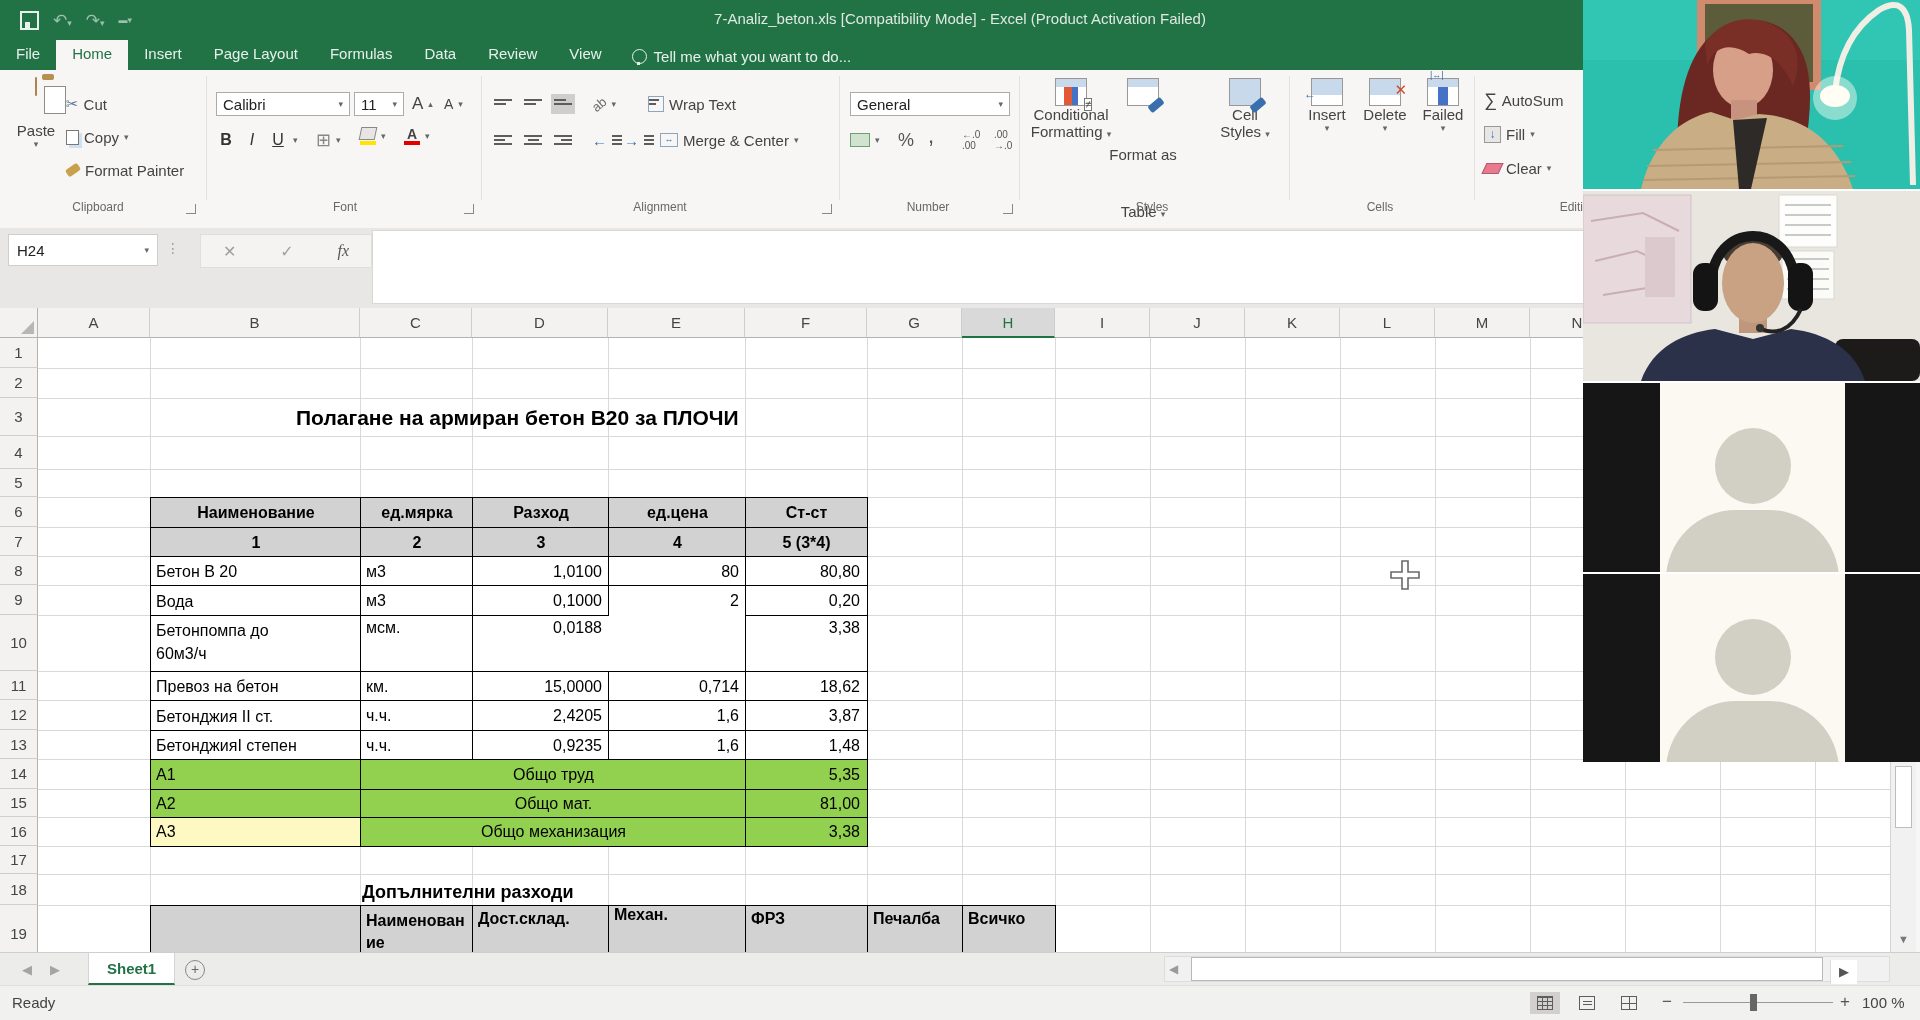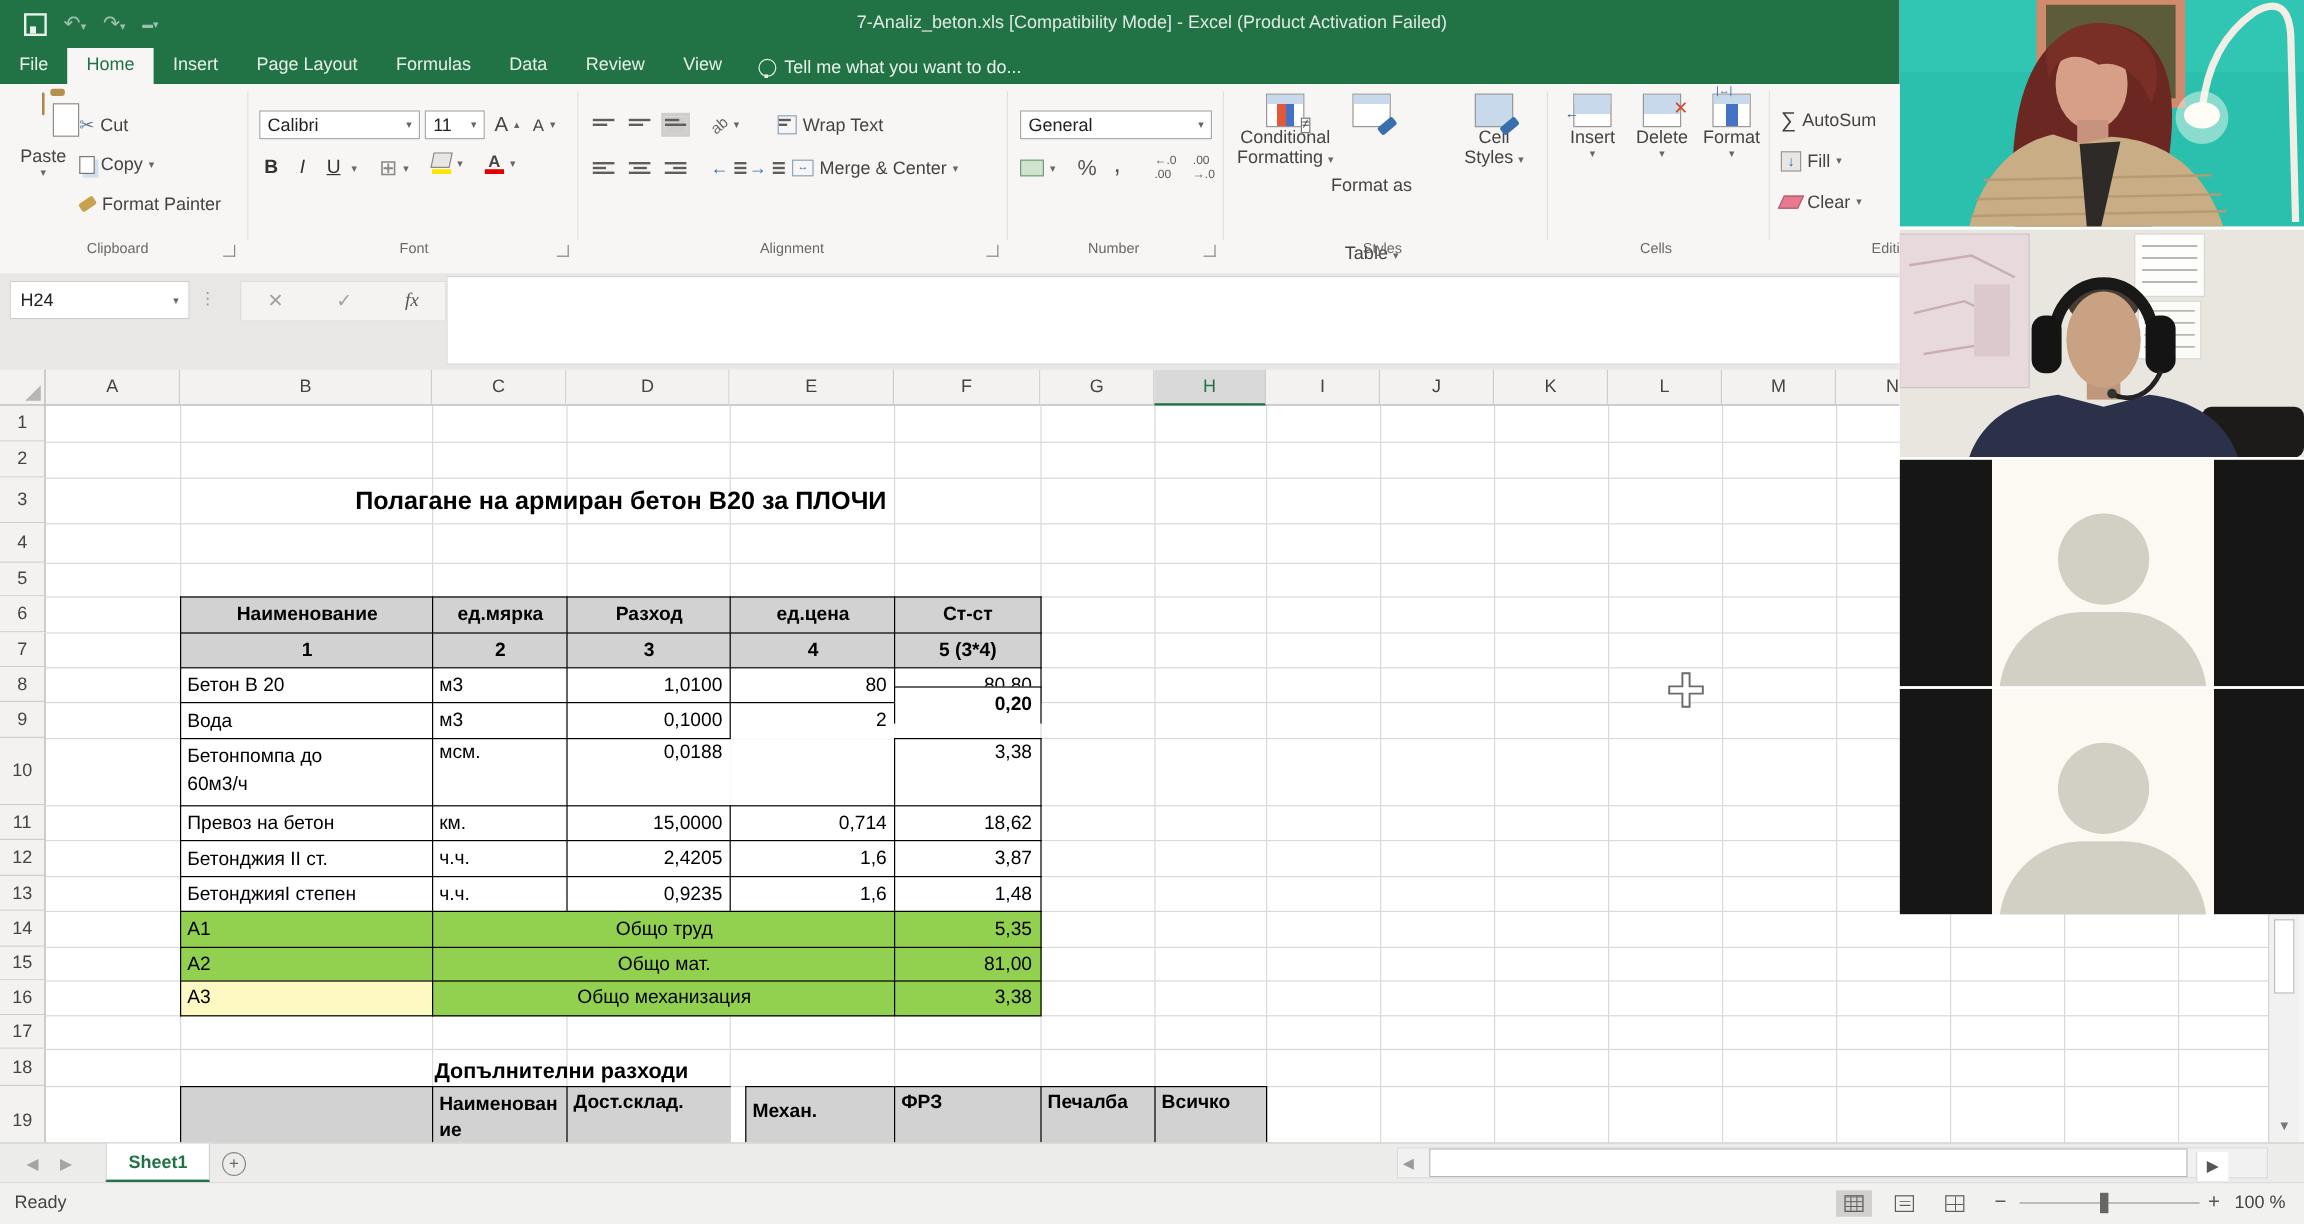--- a/index.html
+++ b/index.html
@@ -335,21 +335,21 @@
       <span class="mini-grid" style="background:linear-gradient(#fff 8px,#c8d9ec 8px,#c8d9ec 16px,#fff 16px);">
           <span style="position:absolute;right:-7px;top:2px;color:#d04a2a;font-size:15px;font-weight:bold;">✕</span>
         </span>
       <span>Delete</span>
         <span class="dd">▾</span>
     </div>
     <div class="rbtn-big" style="left:1415px;width:56px;">
       <span class="mini-grid" style="background:linear-gradient(90deg,#fff 10px,#4472c4 10px,#4472c4 20px,#fff 20px);">
           <span style="position:absolute;left:2px;top:-9px;color:#3a6fae;font-size:9px;">|↔|</span>
         </span>
-      <span>Format</span>
+      <span>Failed</span>
         <span class="dd">▾</span>
     </div>
     <div class="glabel" style="left:1320px;">Cells</div>
     <div class="gsep" style="left:1474px;"></div>
 
     <div class="rbtn-small" style="left:1484px;top:18px;">
       <span style="font-size:18px;color:#444;">∑</span>
         <span>AutoSum</span>
       </div>
     <div class="rbtn-small" style="left:1484px;top:52px;">
@@ -461,21 +461,21 @@
       <div class="cell center bold" style="left: 745px; width: 123px; top: 219px; height: 30px; background: rgb(210, 210, 210); border-right: 1px solid rgb(0, 0, 0);">5 (3*4)</div>
       <div class="cell left prewrap" style="left: 150px; width: 211px; top: 248px; height: 30px;">Бетон В 20</div>
       <div class="cell left" style="left: 360px; width: 113px; top: 248px; height: 30px;">м3</div>
       <div class="cell right" style="left: 472px; width: 137px; top: 248px; height: 30px;">1,0100</div>
       <div class="cell right" style="left: 608px; width: 138px; top: 248px; height: 30px;">80</div>
       <div class="cell right" style="left: 745px; width: 123px; top: 248px; height: 30px; border-right: 1px solid rgb(0, 0, 0);">80,80</div>
       <div class="cell left prewrap" style="left: 150px; width: 211px; top: 277px; height: 31px;">Вода</div>
       <div class="cell left" style="left: 360px; width: 113px; top: 277px; height: 31px;">м3</div>
       <div class="cell right" style="left: 472px; width: 137px; top: 277px; height: 31px;">0,1000</div>
       <div class="cell right" style="left: 608px; width: 138px; top: 277px; height: 31px;">2</div>
-      <div class="cell right" style="left: 745px; width: 123px; top: 264px; height: 31px; border-right: 1px solid rgb(0, 0, 0); font-weight: bold;">0,20</div>
+      <div class="cell right" style="left: 745px; width: 123px; top: 277px; height: 31px; border-right: 1px solid rgb(0, 0, 0);">0,20</div>
       <div class="cell left prewrap top" style="left: 150px; width: 211px; top: 307px; height: 57px;">Бетонпомпа до
 60м3/ч</div>
       <div class="cell left top" style="left: 360px; width: 113px; top: 307px; height: 57px;">мсм.</div>
       <div class="cell right top" style="left: 472px; width: 137px; top: 307px; height: 57px;">0,0188</div>
       <div class="cell right top" style="left: 745px; width: 123px; top: 307px; height: 57px; border-right: 1px solid rgb(0, 0, 0);">3,38</div>
       <div class="cell left prewrap" style="left: 150px; width: 211px; top: 363px; height: 30px;">Превоз на бетон</div>
       <div class="cell left" style="left: 360px; width: 113px; top: 363px; height: 30px;">км.</div>
       <div class="cell right" style="left: 472px; width: 137px; top: 363px; height: 30px;">15,0000</div>
       <div class="cell right" style="left: 608px; width: 138px; top: 363px; height: 30px;">0,714</div>
       <div class="cell right" style="left: 745px; width: 123px; top: 363px; height: 30px; border-right: 1px solid rgb(0, 0, 0);">18,62</div>
@@ -495,21 +495,21 @@
       <div class="cell left" style="left: 150px; width: 211px; top: 481px; height: 29px; background: rgb(146, 208, 80);">А2</div>
       <div class="cell center" style="left: 360px; width: 386px; top: 481px; height: 29px; background: rgb(146, 208, 80);">Общо мат.</div>
       <div class="cell right" style="left: 745px; width: 123px; top: 481px; height: 29px; background: rgb(146, 208, 80); border-right: 1px solid rgb(0, 0, 0);">81,00</div>
       <div class="cell left" style="left: 150px; width: 211px; top: 509px; height: 30px; background: #fef9c3; border-bottom: 1px solid rgb(0, 0, 0);">А3</div>
       <div class="cell center" style="left: 360px; width: 386px; top: 509px; height: 30px; background: rgb(146, 208, 80); border-bottom: 1px solid rgb(0, 0, 0);">Общо механизация</div>
       <div class="cell right" style="left: 745px; width: 123px; top: 509px; height: 30px; background: rgb(146, 208, 80); border-right: 1px solid rgb(0, 0, 0); border-bottom: 1px solid rgb(0, 0, 0);">3,38</div>
       <div class="cell noborder bold left" style="left: 360px; width: 421px; top: 566px; height: 36px; white-space: nowrap; font-size: 18px; padding-left: 2px;">Допълнителни разходи</div>
       <div class="cell left bold" style="left: 150px; width: 211px; top: 597px; height: 59px; background: rgb(210, 210, 210); align-items: flex-start; padding-top: 4px;"></div>
       <div class="cell left bold wrapword" style="left: 360px; width: 113px; top: 597px; height: 59px; background: rgb(210, 210, 210); align-items: flex-start; padding-top: 4px;">Наименование</div>
       <div class="cell left bold" style="left: 472px; width: 137px; top: 597px; height: 59px; background: rgb(210, 210, 210); align-items: flex-start; padding-top: 4px;">Дост.склад.</div>
-      <div class="cell left bold" style="left: 608px; width: 138px; top: 597px; height: 59px; background: rgb(210, 210, 210); align-items: flex-start; padding-top: 12px; margin-left: 13px;">Механ.</div>
+      <div class="cell left bold" style="left: 608px; width: 138px; top: 597px; height: 59px; background: rgb(210, 210, 210); align-items: flex-start; padding-top: 0;">Механ.</div>
       <div class="cell left bold" style="left: 745px; width: 123px; top: 597px; height: 59px; background: rgb(210, 210, 210); align-items: flex-start; padding-top: 4px;">ФРЗ</div>
       <div class="cell left bold" style="left: 867px; width: 96px; top: 597px; height: 59px; background: rgb(210, 210, 210); align-items: flex-start; padding-top: 4px;">Печалба</div>
       <div class="cell left bold" style="left: 962px; width: 94px; top: 597px; height: 59px; background: rgb(210, 210, 210); align-items: flex-start; padding-top: 4px; border-right: 1px solid rgb(0, 0, 0);">Всичко</div>
     </div>
 
   <div id="vscroll" class="abs">
     <div id="vthumb"></div>
     <div id="vdown">▼</div>
   </div>
 

